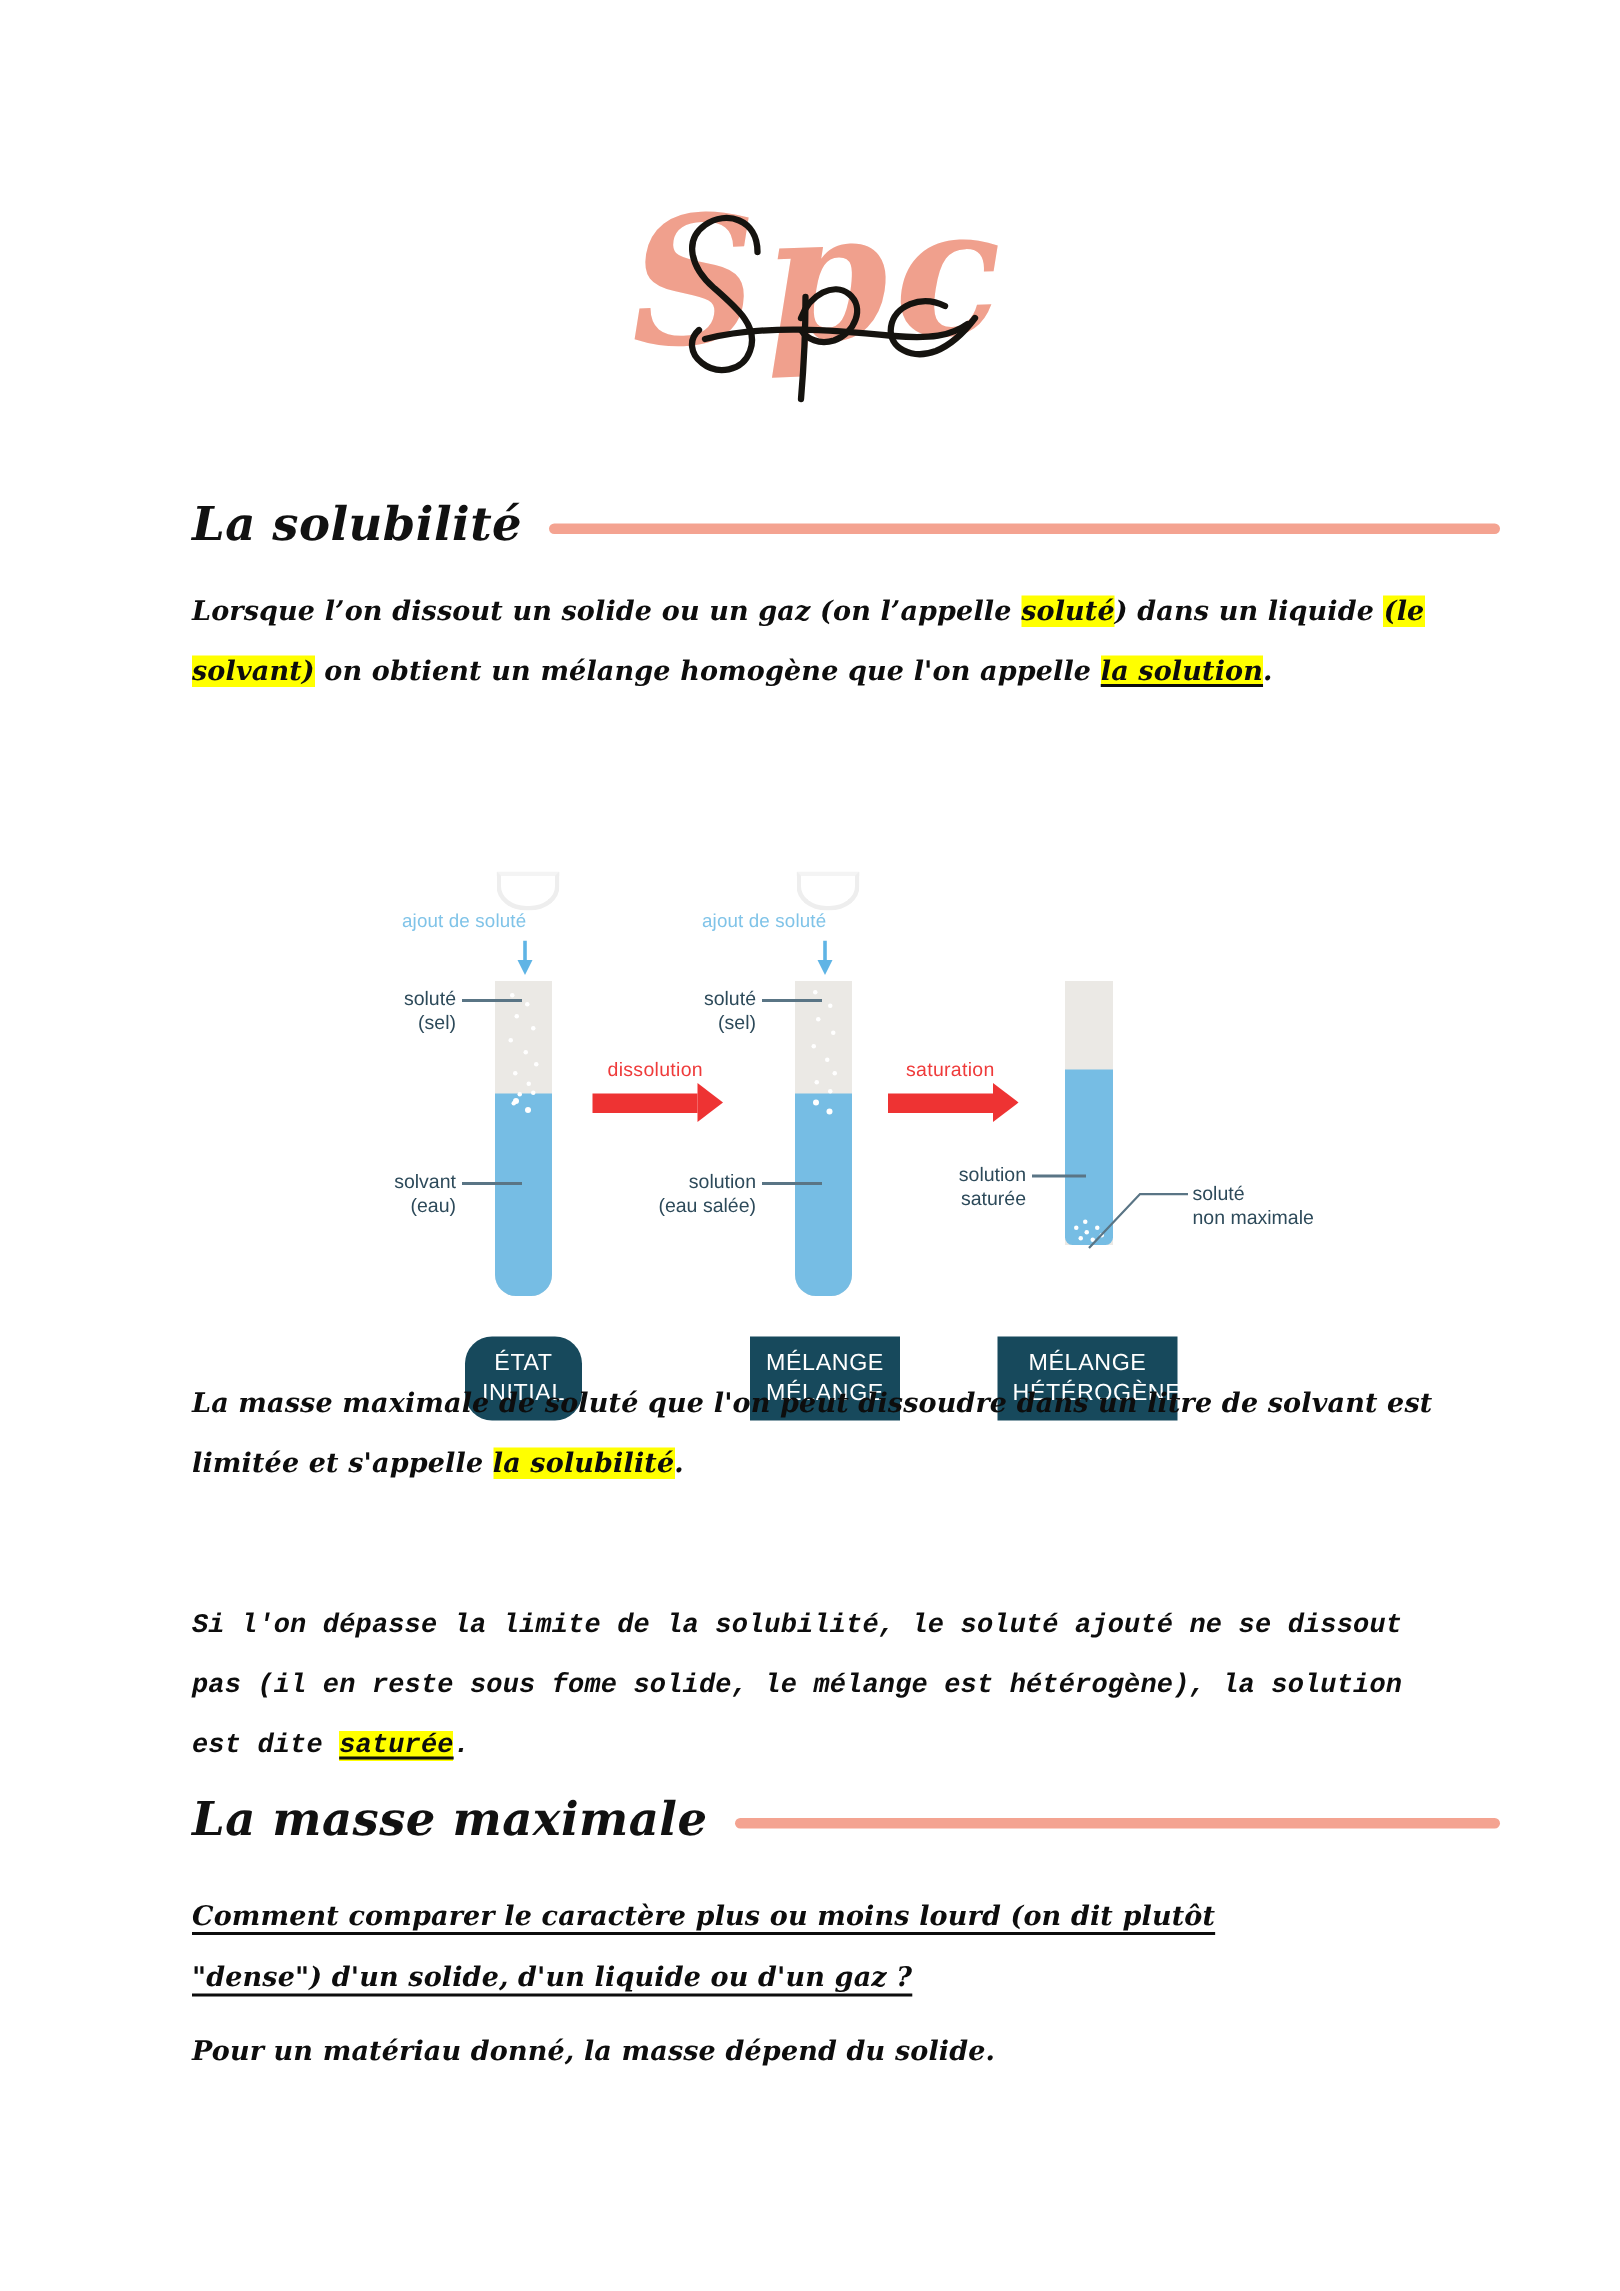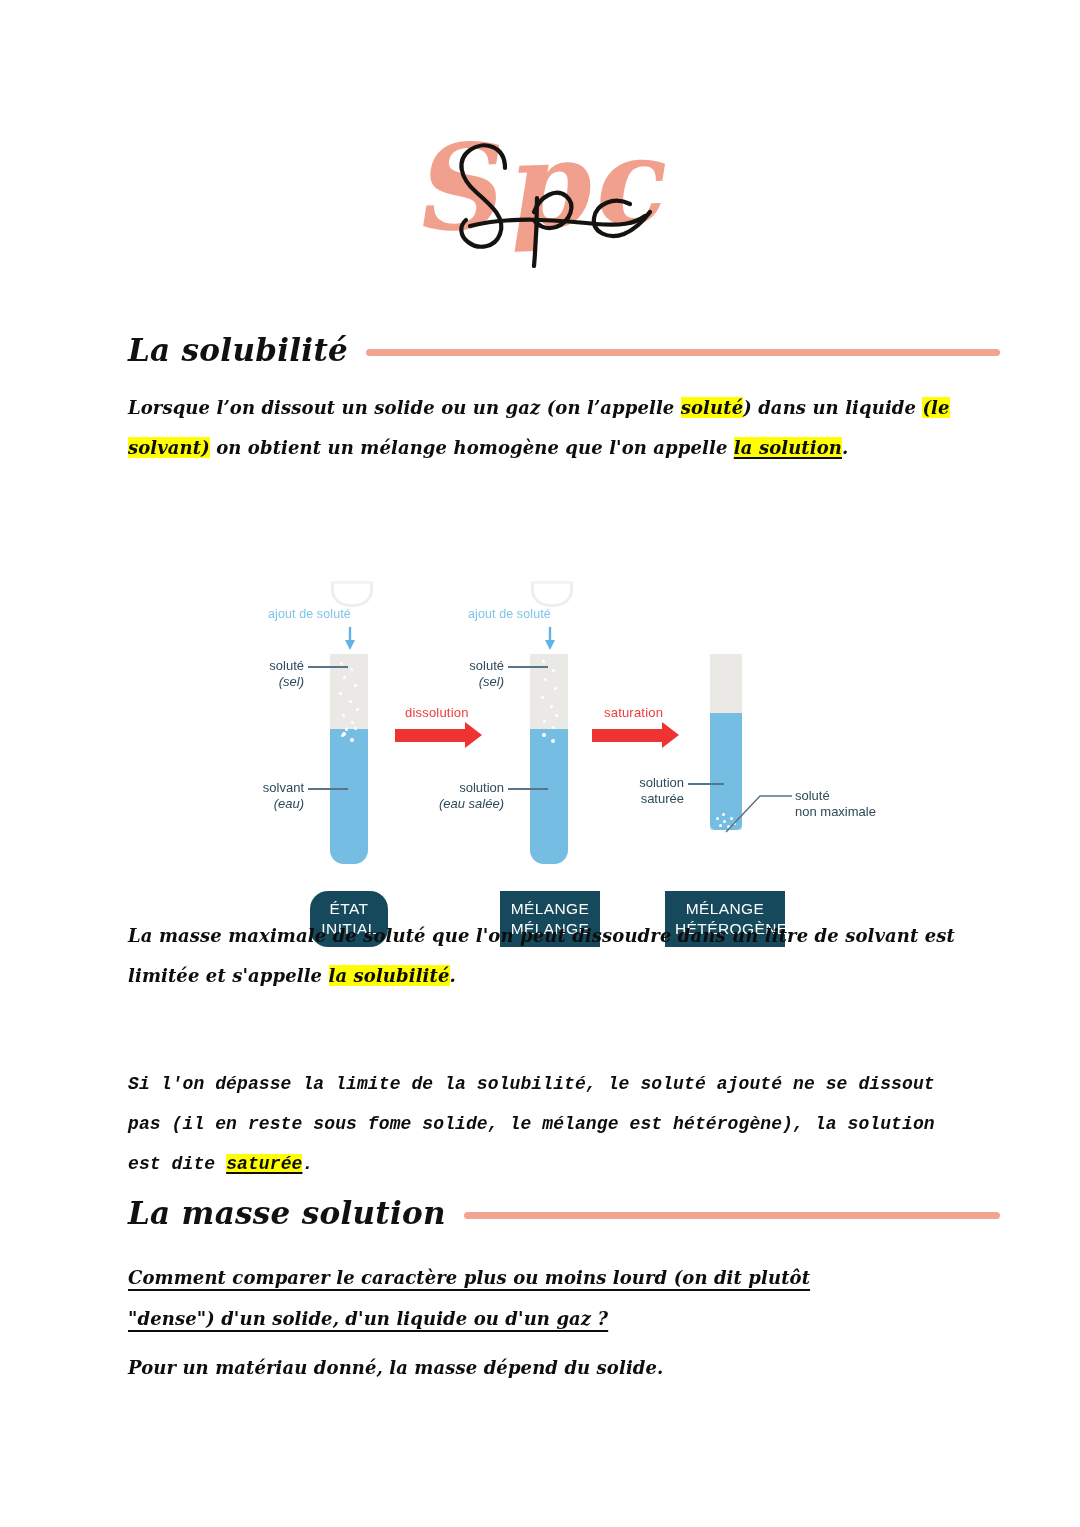--- a/index.html
+++ b/index.html
@@ -163,21 +163,21 @@
   }
 
   .lead-label {
     position: absolute;
     font-family: "Liberation Sans", sans-serif;
     font-size: 13px;
     color: #2d4a5a;
     line-height: 16px;
     white-space: nowrap;
   }
-  .lead-label .it { font-style: italic; }
+  .lead-label .it { }
   .leader {
     position: absolute;
     height: 1.5px;
     background: #5a7585;
   }
 
   .arrow-wrap { position: absolute; }
   .arrow-label {
     position: absolute;
     font-family: "Liberation Sans", sans-serif;
@@ -390,19 +390,19 @@
 
 <div class="body-par" style="top:916px;">
   <span>La masse maximale de soluté que l'on peut dissoudre dans un litre de solvant est limitée et s'appelle </span><span class="hl">la solubilité</span><span>.</span>
 </div>
 
 <div class="body-par" style="top:1064px; width:840px;font-family:Liberation Mono, monospace;">
   <span>Si l'on dépasse la limite de la solubilité, le soluté ajouté ne se dissout pas (il en reste sous fome solide, le mélange est hétérogène), la solution est dite </span><span class="hl ul">saturée</span><span>.</span>
 </div>
 
 <div class="section-head" style="top:1195px;">
-  <span class="head-text">La masse solution</span>
+  <span class="head-text">La masse maximale</span>
   <span class="head-rule"></span>
 </div>
 
 <div class="body-par q-underline" style="top:1257px; width:760px; line-height:41px;">Comment comparer le caractère plus ou moins lourd (on dit plutôt "dense") d'un solide, d'un liquide ou d'un gaz ?</div>
 
 <div class="body-par" style="top:1348px;">Pour un matériau donné, la masse dépend du solide.</div>
 
 </body></html>

